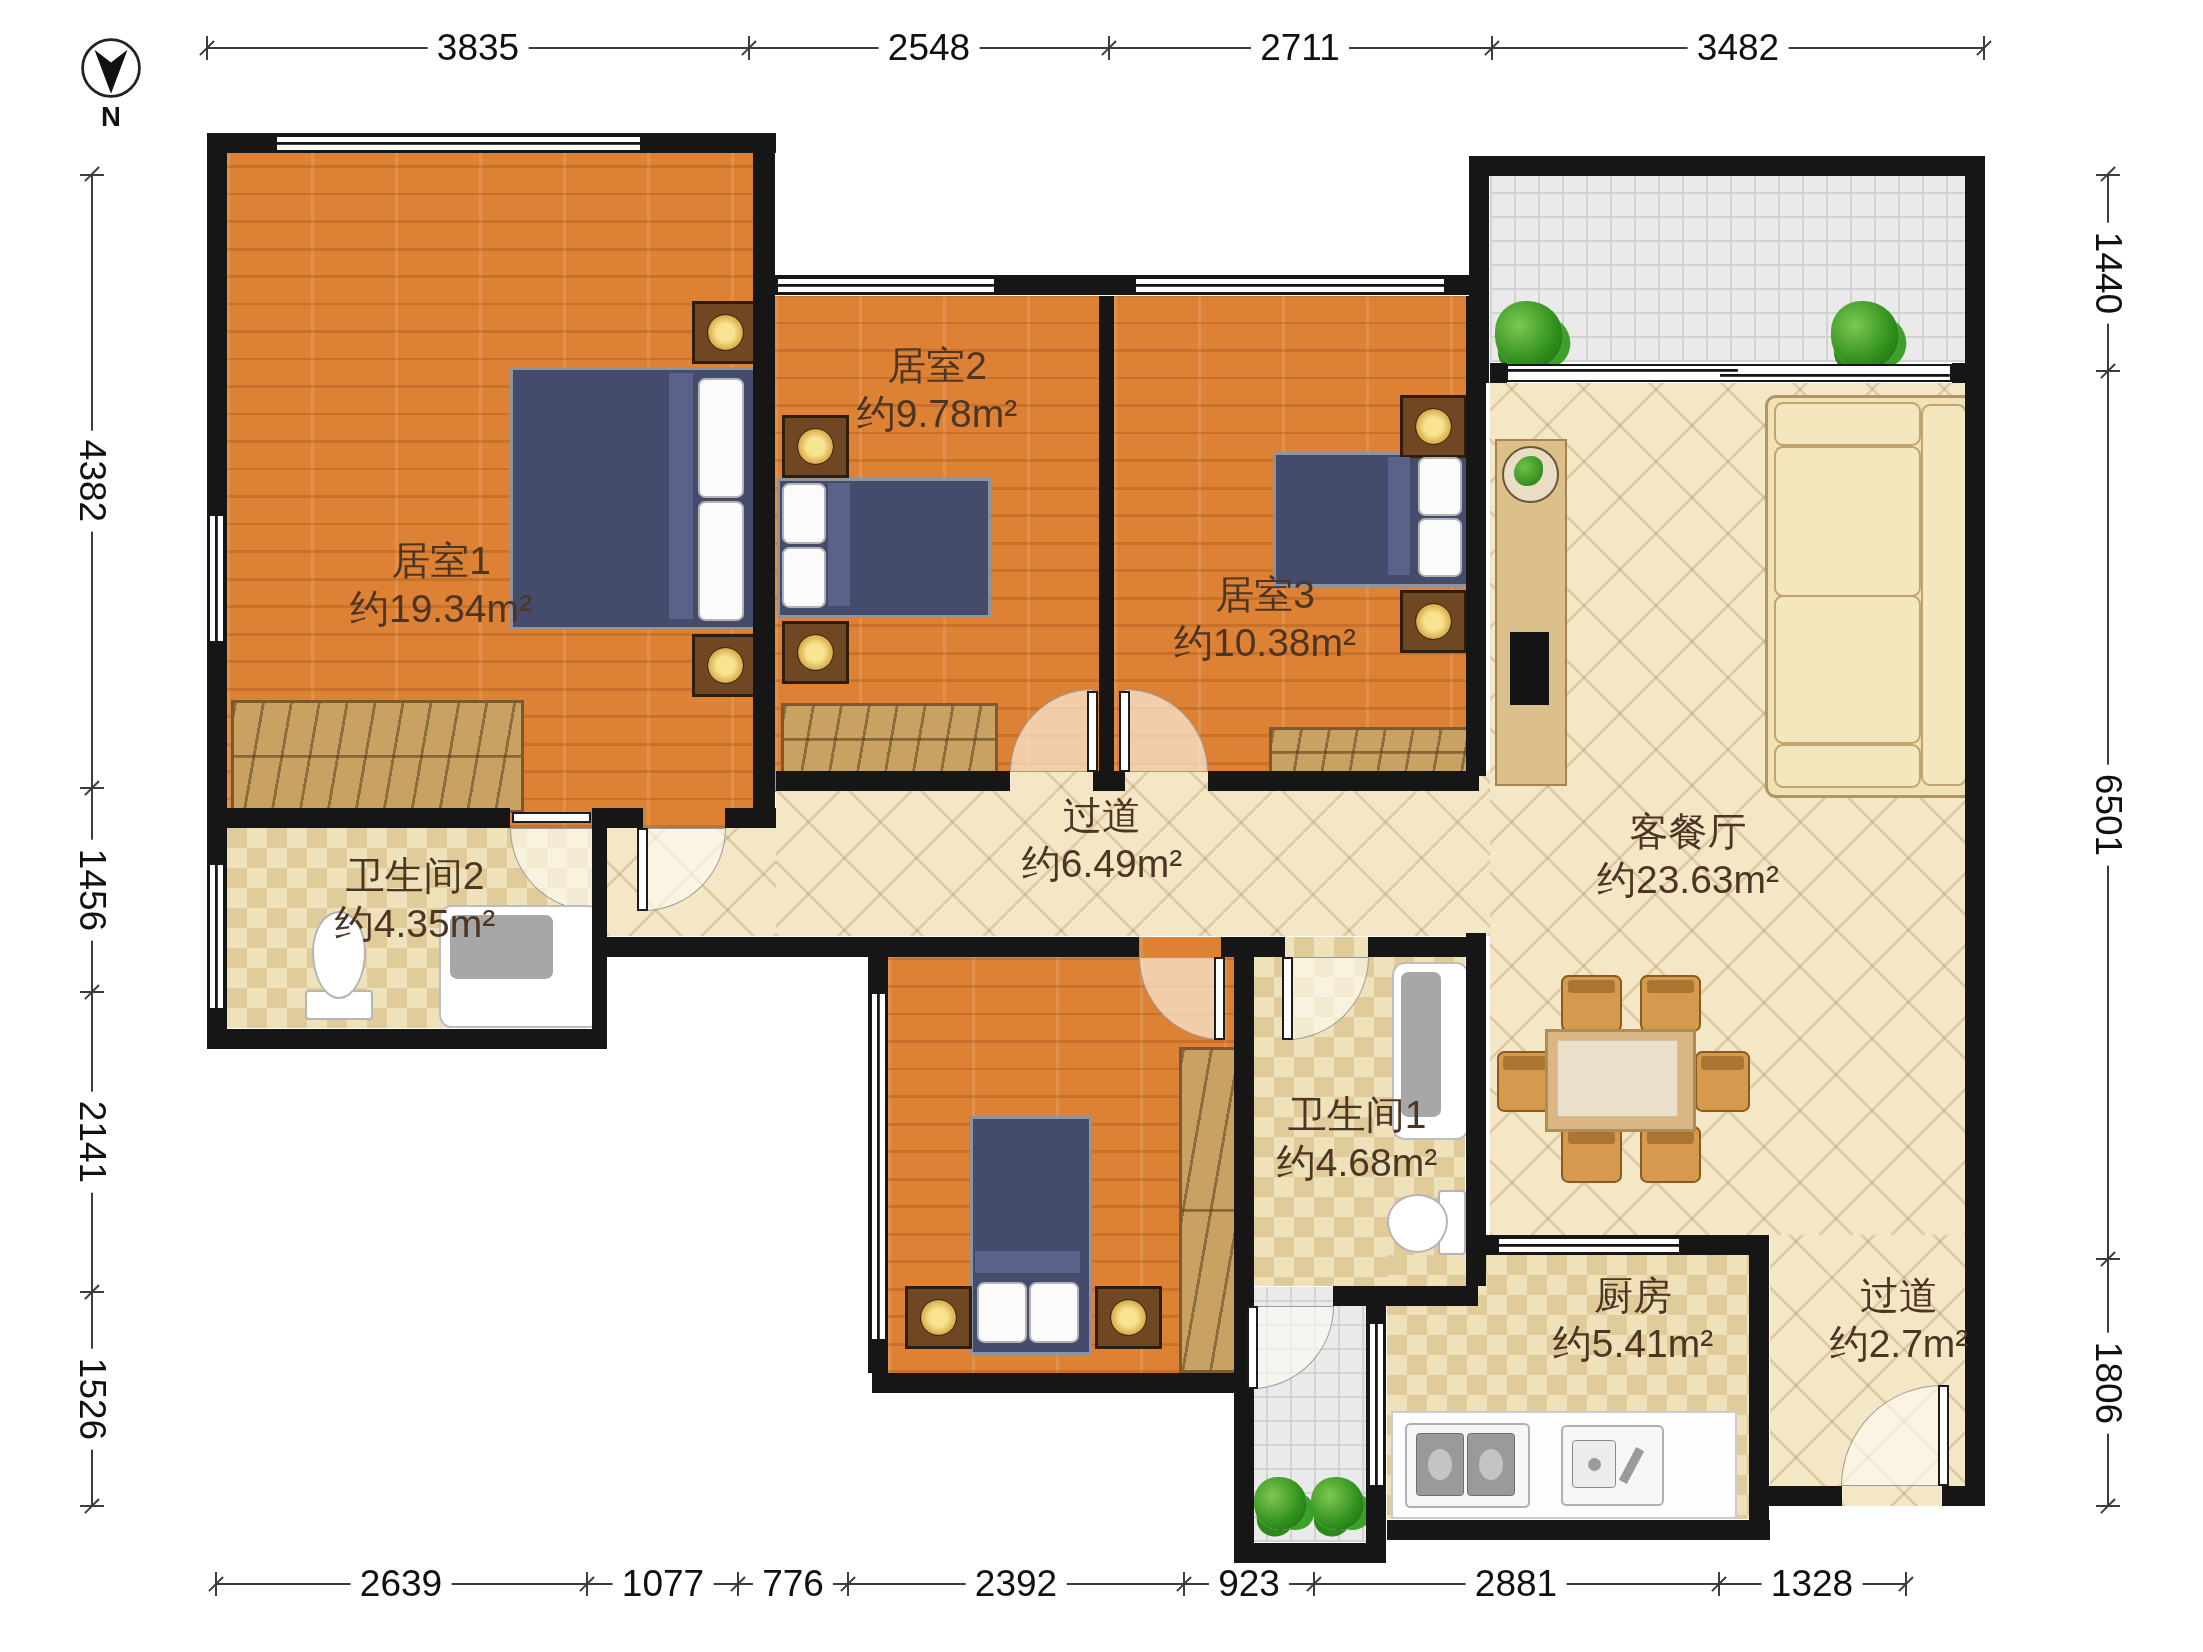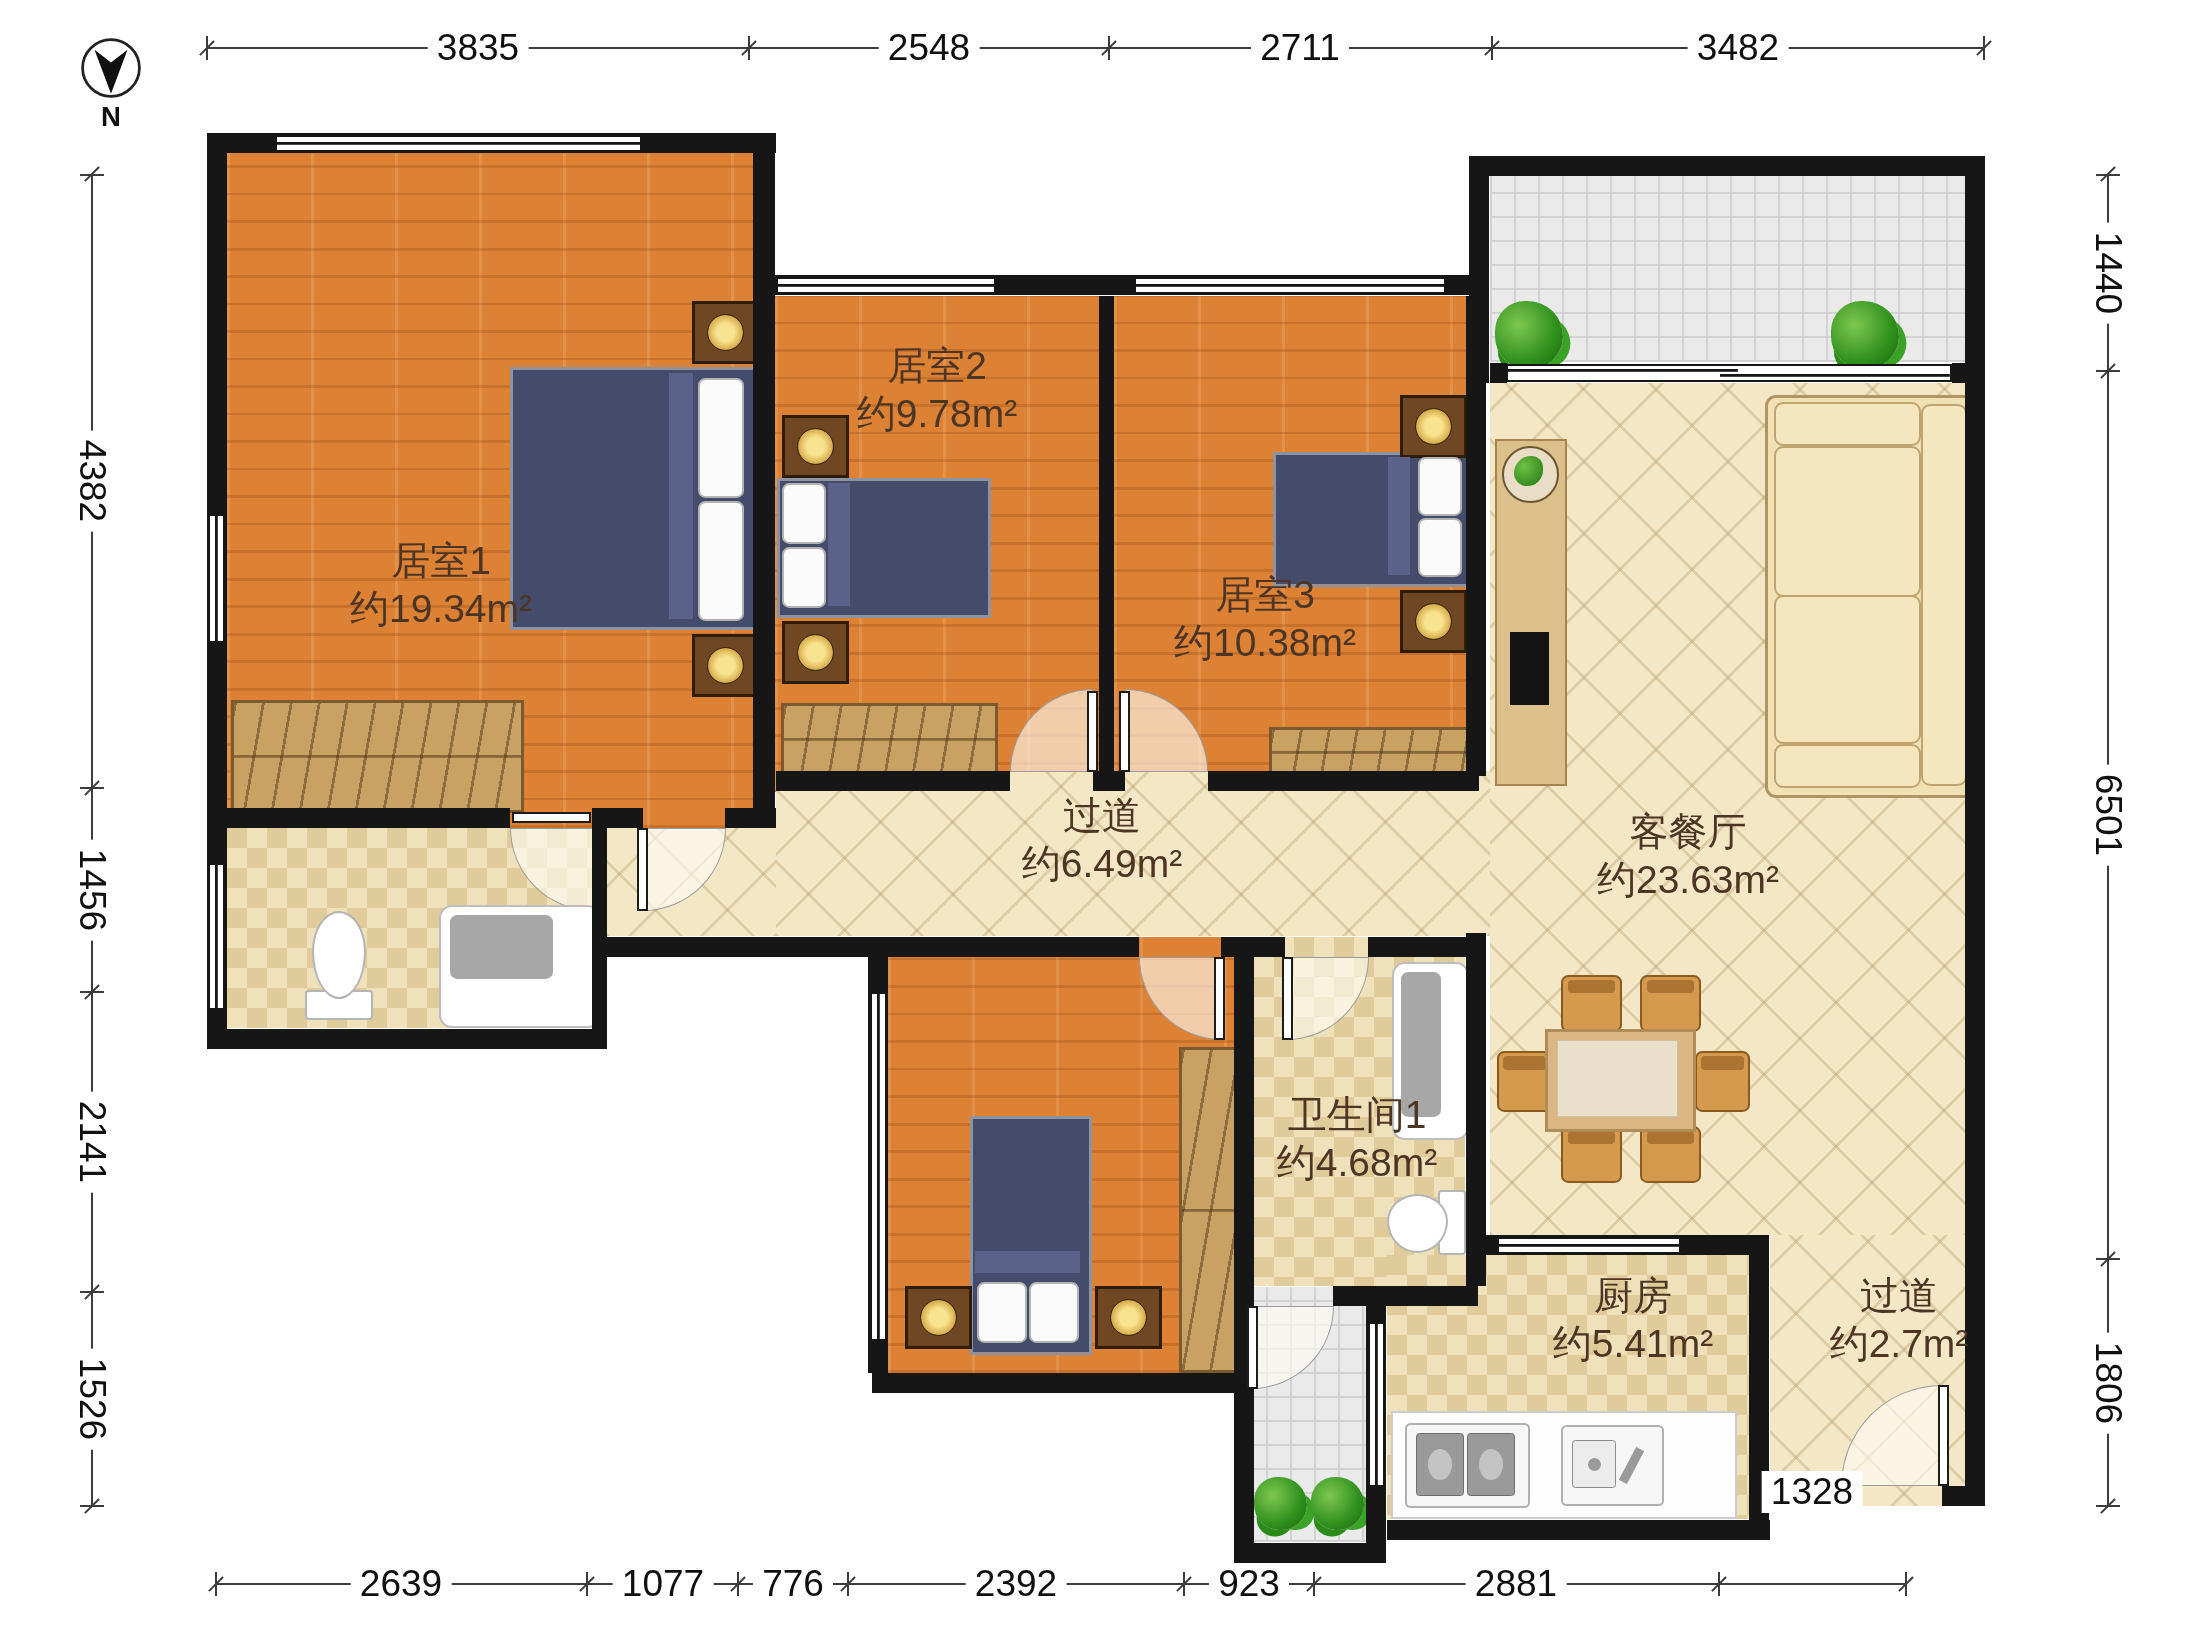--- a/index.html
+++ b/index.html
@@ -245,20 +245,24 @@
       <div>居室1</div>
       <div>约19.34m²</div>
     </div>
     <div class="rlabel" style="left:937px;top:342px;">
       <div>居室2</div>
       <div>约9.78m²</div>
     </div>
     <div class="rlabel" style="left:1265px;top:571px;">
       <div>居室3</div>
       <div>约10.38m²</div>
+    </div>
+    <div class="rlabel" style="left:415px;top:852px;">
+      <div>卫生间2</div>
+      <div>约4.35m²</div>
     </div>
     <div class="rlabel" style="left:1357px;top:1091px;">
       <div>卫生间1</div>
       <div>约4.68m²</div>
     </div>
     <div class="rlabel" style="left:1102px;top:792px;">
       <div>过道</div>
       <div>约6.49m²</div>
     </div>
     <div class="rlabel" style="left:1688px;top:808px;">
@@ -304,21 +308,21 @@
       <div class="dim-tick th" style="left: 1718px; top: 1572px;"></div>
       <div class="dim-slash" style="left: 1718px; top: 1574px;"></div>
       <div class="dim-tick th" style="left: 1905px; top: 1572px;"></div>
       <div class="dim-slash" style="left: 1905px; top: 1574px;"></div>
       <div class="dim-label" style="left: 401px; top: 1584px; transform: translate(-50%, -50%);">2639</div>
       <div class="dim-label" style="left: 663px; top: 1584px; transform: translate(-50%, -50%);">1077</div>
       <div class="dim-label" style="left: 793px; top: 1584px; transform: translate(-50%, -50%);">776</div>
       <div class="dim-label" style="left: 1016px; top: 1584px; transform: translate(-50%, -50%);">2392</div>
       <div class="dim-label" style="left: 1249px; top: 1584px; transform: translate(-50%, -50%);">923</div>
       <div class="dim-label" style="left: 1516px; top: 1584px; transform: translate(-50%, -50%);">2881</div>
-      <div class="dim-label" style="left: 1812px; top: 1492px; transform: translate(-50%, -50%);">1328</div>
+      <div class="dim-label" style="left: 1812px; top: 1584px; transform: translate(-50%, -50%);">1328</div>
       <div class="dim-line" style="left: 91px; top: 174px; width: 1.8px; height: 1332px;"></div>
       <div class="dim-tick tv" style="left: 80px; top: 174px;"></div>
       <div class="dim-slash" style="left: 91px; top: 164px;"></div>
       <div class="dim-tick tv" style="left: 80px; top: 787px;"></div>
       <div class="dim-slash" style="left: 91px; top: 778px;"></div>
       <div class="dim-tick tv" style="left: 80px; top: 991px;"></div>
       <div class="dim-slash" style="left: 91px; top: 982px;"></div>
       <div class="dim-tick tv" style="left: 80px; top: 1291px;"></div>
       <div class="dim-slash" style="left: 91px; top: 1282px;"></div>
       <div class="dim-tick tv" style="left: 80px; top: 1505px;"></div>

